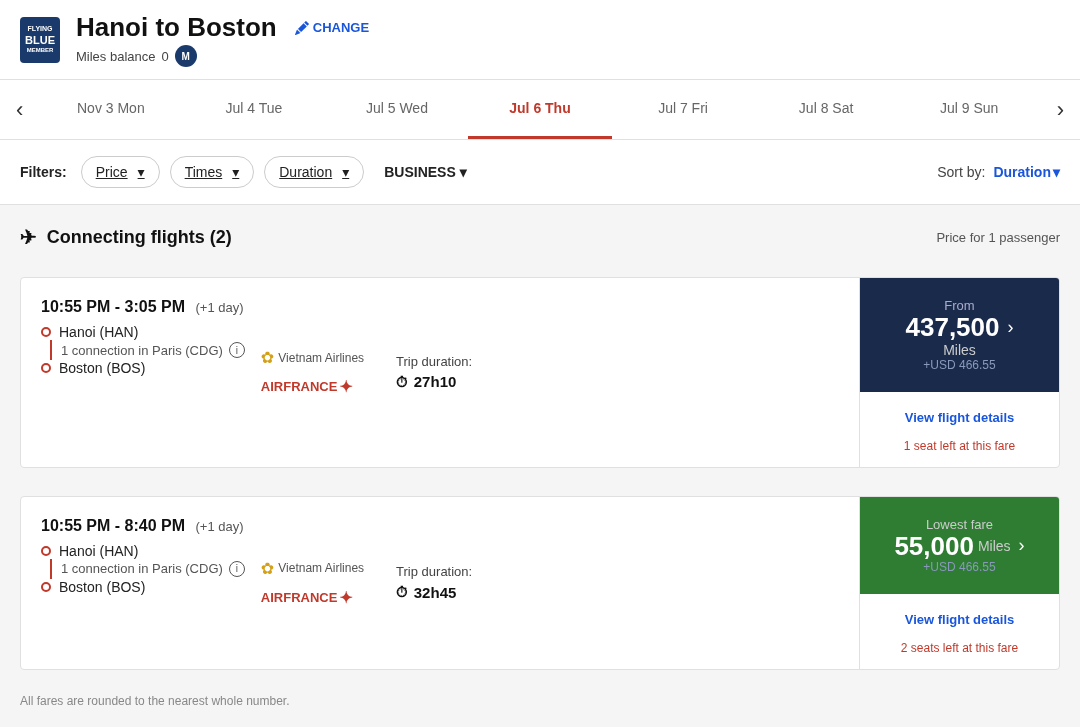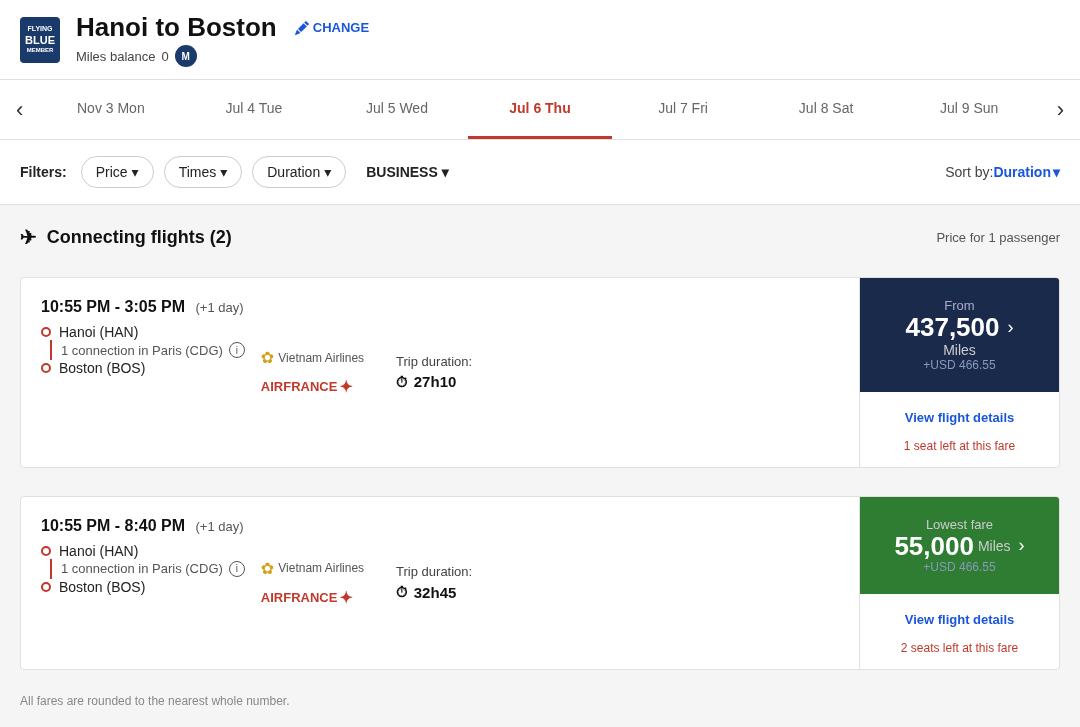--- a/index.html
+++ b/index.html
@@ -21,23 +21,23 @@
     .date-nav { background: #fff; display: flex; align-items: stretch; border-bottom: 1px solid #e0e0e0; margin: 0; }
     .date-nav-arrow { background: #fff; border: none; font-size: 22px; cursor: pointer; padding: 0 16px; color: #333; display: flex; align-items: center; }
     .date-tabs { display: flex; flex: 1; }
     .date-tab { flex: 1; display: flex; align-items: center; justify-content: center; padding: 20px 10px; font-size: 14px; color: #555; cursor: pointer; border-bottom: 3px solid transparent; position: relative; }
     .date-tab.active { color: #c0392b; font-weight: bold; border-bottom: 3px solid #c0392b; background: #fff; }
     .date-tab:not(.active) { color: #666; }
 
     
     .filters-bar { background: #fff; padding: 16px 20px; display: flex; align-items: center; gap: 10px; border-bottom: 1px solid #e0e0e0; }
     .filters-label { font-weight: bold; font-size: 14px; color: #222; margin-right: 4px; }
-    .filter-btn { border: 1.5px solid #ccc; border-radius: 20px; padding: 7px 14px; font-size: 14px; cursor: pointer; background: #fff; display: flex; align-items: center; gap: 4px; color: #222; }
+    .filter-btn { border: 1.5px solid #ccc; border-radius: 20px; padding: 7px 14px; font-size: 14px; cursor: pointer; background: #fff; display: flex; align-items: center; gap: 10px; color: #222; text-decoration: underline; }
     .business-btn { border: none; background: #fff; font-size: 14px; font-weight: bold; color: #222; cursor: pointer; display: flex; align-items: center; gap: 4px; padding: 7px 10px; }
-    .sort-by { font-size: 14px; color: #444; margin-left: auto; display: flex; align-items: center; gap: 0; }
+    .sort-by { font-size: 14px; color: #444; margin-left: auto; display: flex; align-items: center; gap: 8px; }
     .sort-duration { color: #1a56db; font-weight: bold; cursor: pointer; display: flex; align-items: center; gap: 2px; }
 
     
     .main { padding: 20px; }
 
     
     .section-header { display: flex; align-items: center; justify-content: space-between; margin-bottom: 12px; }
     .section-title { display: flex; align-items: center; gap: 10px; font-size: 18px; font-weight: bold; color: #111; }
     .plane-icon { font-size: 20px; }
     .price-note { font-size: 13px; color: #555; }

